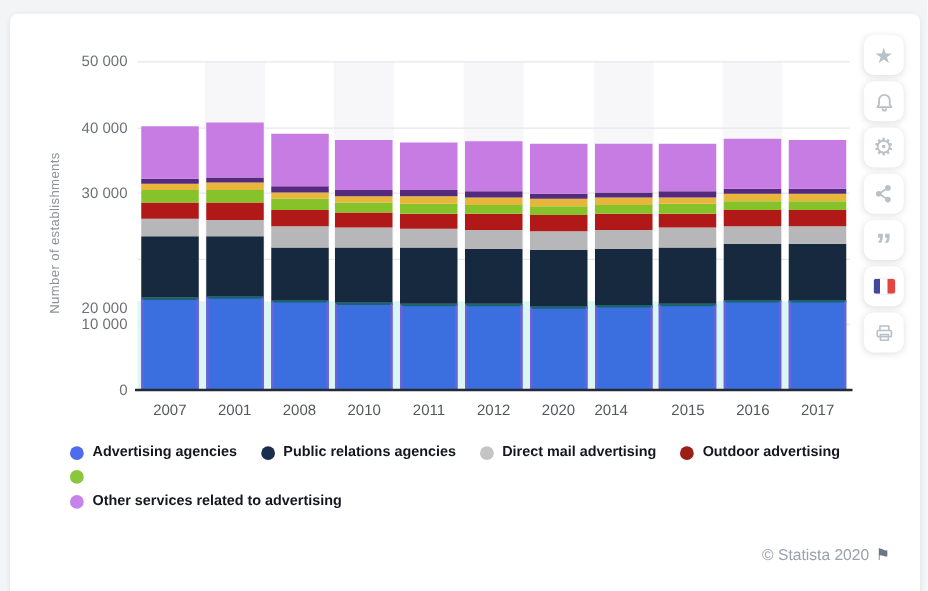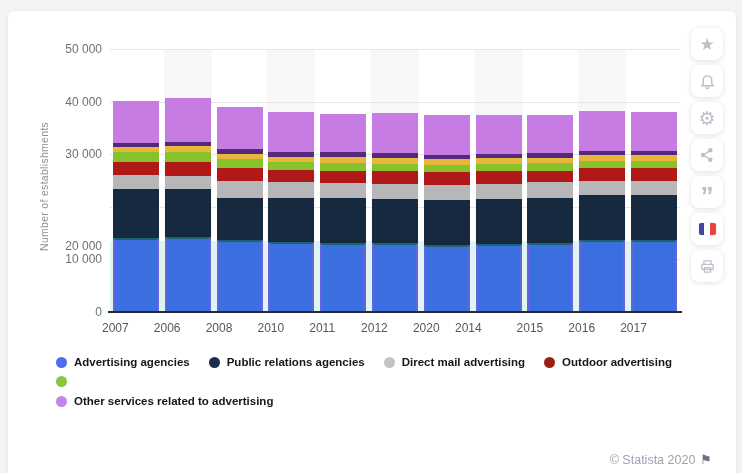--- a/index.html
+++ b/index.html
@@ -22,42 +22,42 @@
   #plot{position:absolute;left:102px;top:38px;width:570px;height:263px;}
   .col-band{position:absolute;background:#f7f7f9;}
   .gridline{position:absolute;left:0;width:100%;height:1px;background:#e7e7ea;}
   .hl-band{position:absolute;}
   .bar-seg{position:absolute;}
   .bar-seg.hl{border:2px solid transparent;border-left-color:#6a62da;border-right-color:#6a62da;border-top-color:#1a646c;box-sizing:border-box;}
   .axis-line{position:absolute;background:#272936;height:2px;}
   #yticks{position:absolute;left:28px;top:38px;width:66px;height:263px;}
   .ytick{position:absolute;right:0;font-size:12px;color:#6d7175;white-space:nowrap;}
   #xlabels{position:absolute;left:102px;top:310px;width:570px;height:16px;}
-  .xtick{position:absolute;font-size:12px;color:#54575b;}
+  .xtick{position:absolute;text-align:center;font-size:12px;color:#54575b;}
   
   #legend{position:absolute;left:48px;top:345px;}
   .legend-row{display:flex;gap:19px;margin-bottom:8px;}
   .legend-item{display:flex;align-items:center;gap:7px;font-weight:bold;font-size:11.5px;color:#15171f;cursor:pointer;}
   .legend-dot{width:11px;height:11px;border-radius:50%;flex:0 0 auto;}
   
   .side-btn{
     position:absolute;left:691px;width:32px;height:32px;background:#fff;border-radius:8px;
     box-shadow:0 1px 5px rgba(60,64,90,.16);
     display:flex;align-items:center;justify-content:center;color:#b9c0c8;cursor:pointer;
   }
   .side-btn svg{display:block;}
   .glyph{color:#b9c0c8;line-height:1;}
   .g-star{font-size:17px;}
   .g-gear{font-size:19px;}
   .g-quote{font-size:26px;font-weight:bold;height:14px;line-height:22px;overflow:hidden;}
   .flag{width:17px;height:12px;display:flex;border-radius:2px;overflow:hidden;box-shadow:0 0 0 .5px #e3e6ea;}
   .flag i{flex:1;}
   
   #footer{
-    position:absolute;top:441px;right:24px;font-size:12.5px;color:#9aa2ad;
+    position:absolute;top:425px;right:24px;font-size:12.5px;color:#9aa2ad;
     display:flex;align-items:center;gap:5px;
   }
   #footer .fl{font-size:13px;color:#6b7684;}
 </style>
 </head>
 <body>
 
 <div class="card">
   <div class="ylab">Number of establishments</div>
   <div id="yticks">
@@ -165,21 +165,21 @@
       <div class="bar-seg" style="left: 521.091px; bottom: 117.298px; width: 46px; height: 13.676px; background: rgb(183, 183, 185);"></div>
       <div class="bar-seg" style="left: 521.091px; bottom: 130.974px; width: 46px; height: 12.624px; background: rgb(176, 25, 23);"></div>
       <div class="bar-seg" style="left: 521.091px; bottom: 143.598px; width: 46px; height: 7.89px; background: rgb(134, 195, 42);"></div>
       <div class="bar-seg" style="left: 521.091px; bottom: 151.488px; width: 46px; height: 5.786px; background: rgb(232, 182, 58);"></div>
       <div class="bar-seg" style="left: 521.091px; bottom: 157.274px; width: 46px; height: 4.208px; background: rgb(85, 41, 123);"></div>
       <div class="bar-seg" style="left: 521.091px; bottom: 161.482px; width: 46px; height: 38.398px; background: rgb(199, 124, 227);"></div>
       <div class="axis-line" style="left: -2px; top: 262px; width: 574px;"></div>
     </div>
   <div id="xlabels">
       <div class="xtick" style="left: -8px; width: 67.8182px; top: 0px;">2007</div>
-      <div class="xtick" style="left: 43.8182px; width: 67.8182px; top: 0px;">2006</div>
+      <div class="xtick" style="left: 43.8182px; width: 67.8182px; top: 0px;">2001</div>
       <div class="xtick" style="left: 95.6364px; width: 67.8182px; top: 0px;">2008</div>
       <div class="xtick" style="left: 147.455px; width: 67.8182px; top: 0px;">2010</div>
       <div class="xtick" style="left: 199.273px; width: 67.8182px; top: 0px;">2011</div>
       <div class="xtick" style="left: 251.091px; width: 67.8182px; top: 0px;">2012</div>
       <div class="xtick" style="left: 302.909px; width: 67.8182px; top: 0px;">2020</div>
       <div class="xtick" style="left: 345px; width: 67.8182px; top: 0px;">2014</div>
       <div class="xtick" style="left: 406.545px; width: 67.8182px; top: 0px;">2015</div>
       <div class="xtick" style="left: 458.364px; width: 67.8182px; top: 0px;">2016</div>
       <div class="xtick" style="left: 510.182px; width: 67.8182px; top: 0px;">2017</div>
     </div>

